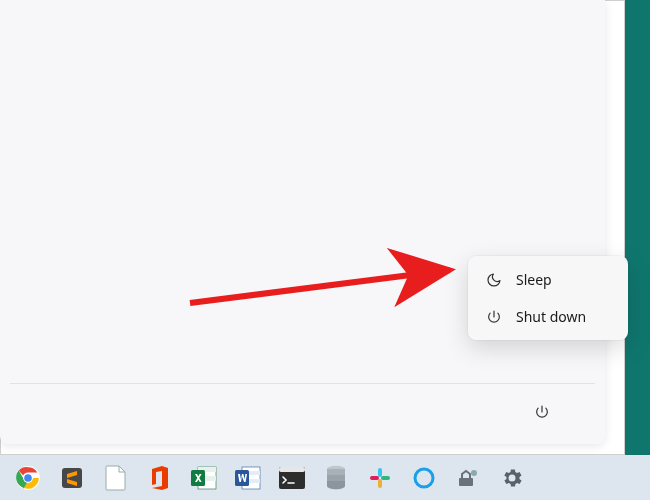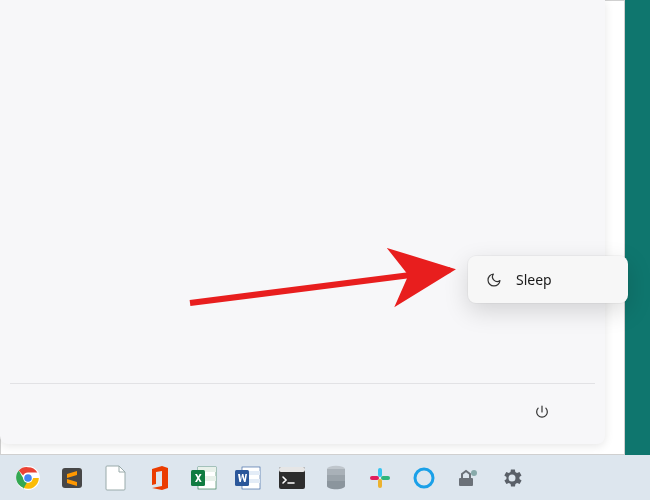--- a/index.html
+++ b/index.html
@@ -132,20 +132,29 @@
 
   <div class="power-menu">
     <div class="power-menu-item">
       <span class="menu-icon">
         <svg width="16" height="16" viewBox="0 0 24 24" fill="none" stroke="#333" stroke-width="1.8" stroke-linecap="round" stroke-linejoin="round">
             <path d="M21 12.8A9 9 0 1 1 11.2 3 7 7 0 0 0 21 12.8z"></path>
           </svg>
       </span>
       <span>Sleep</span>
     </div>
+    <div class="power-menu-item">
+      <span class="menu-icon">
+        <svg width="16" height="16" viewBox="0 0 24 24" fill="none" stroke="#333" stroke-width="1.8" stroke-linecap="round">
+            <path d="M12 3v9"></path>
+            <path d="M6.2 6.2a8 8 0 1 0 11.6 0"></path>
+          </svg>
+      </span>
+      <span>Shut down</span>
+    </div>
   </div>
 
   <svg class="arrow" width="650" height="500" style="left:0;top:0">
     <defs>
       <marker id="ah" markerWidth="12" markerHeight="12" refX="10" refY="5" orient="auto">
         <path d="M0,0 L11,5 L0,10 L3,5 z" fill="#e81e1e"></path>
       </marker>
     </defs>
     <line x1="190" y1="303" x2="450" y2="270" stroke="#e81e1e" stroke-width="6" marker-end="url(#ah)"></line>
   </svg>

